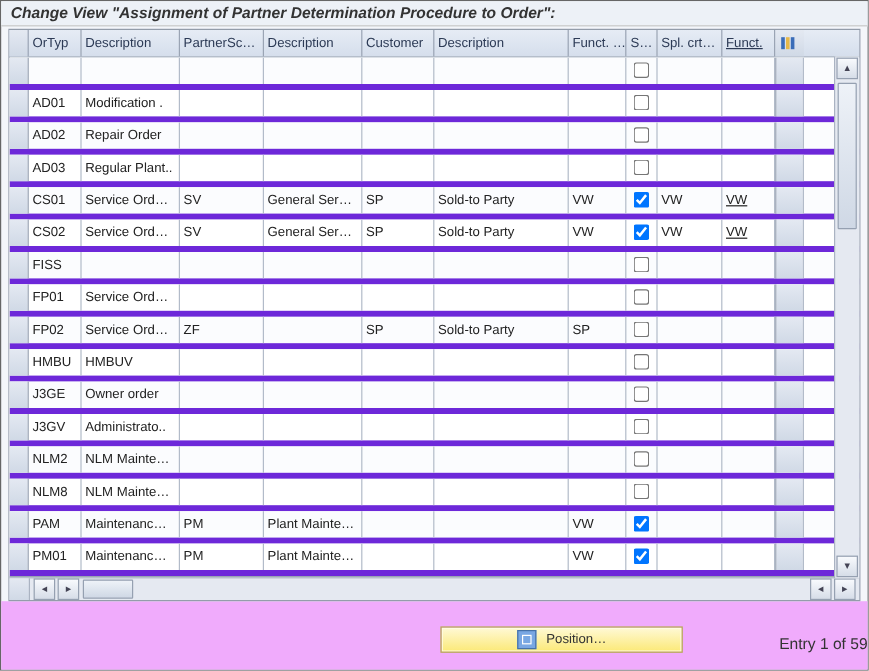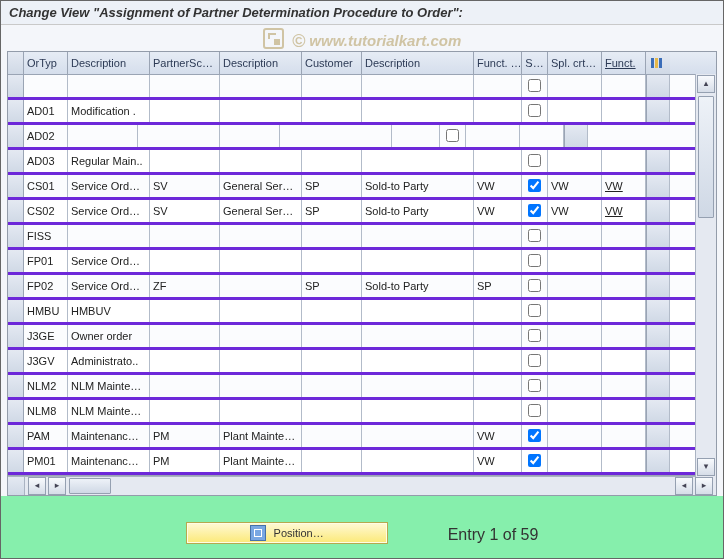--- a/index.html
+++ b/index.html
@@ -98,21 +98,21 @@
     border-right: none;
     display:flex;align-items:center;justify-content:center;
   }
   .grid-body {
     flex: 1 1 auto;
     overflow: hidden;
     background: #fff;
     border-bottom: 1px solid #9aa4b4;
   }
   .grid-row {
-    border-bottom: 3px solid #6d28d9;
+    border-bottom: 5px solid #6d28d9;
     background: #fff;
   }
   .grid-row:nth-child(odd){ background:#fbfcfe;}
   .cell { color:#222; }
   .cell input[type=checkbox]{ margin: auto; }
 
   
   .c-sel { width:16px; min-width:16px; }
   .c-ortyp { width:44px; }
   .c-desc1 { width:82px; }
@@ -153,69 +153,64 @@
   .hscroll .track-left { display:flex; align-items:center; margin-left:2px;}
   .hscroll .thumb-h {
     width:40px;height:14px;background:linear-gradient(#eef2f8,#cfd8e5);
     border:1px solid #95a0b1;border-radius:1px;margin:0 2px;
   }
   .hscroll .right{ margin-left:auto; display:flex; align-items:center; margin-right:2px;}
 
   
   .footer {
     height: 56px;
-    display:flex; align-items:flex-end; justify-content:center;
+    display:flex; align-items:flex-end; justify-content:flex-end;
     gap: 60px;
     padding-bottom: 14px;
-    background:#86efac;
+    background:#f0abfc;
     border-top: 0;
   }
   .position-btn {
     width: 200px; height: 20px;
     background: linear-gradient(#fff9d6,#fbe977);
     border:1px solid #b6a94e;
     display:flex; align-items:center; justify-content:center;
     gap:8px;
     font-size:11px; color:#333;
     box-shadow: inset 0 0 0 1px #fffde5;
     cursor:pointer;
   }
   .position-btn .icn{
     width:14px;height:14px; background:#79a7e3;border:1px solid #4571a8;
     position:relative;
   }
   .position-btn .icn::after{
     content:""; position:absolute; inset:3px; border:1px solid #fff;
   }
-  .entry-label { font-size:16px; color:#333; }
+  .entry-label { font-size:13px; color:#333;margin-left:20px; }
 
   .cfg-icon {
     width:14px;height:14px; display:inline-block; position:relative;
   }
   .cfg-icon span{
     position:absolute; width:3px;height:10px;top:2px;
   }
   .cfg-icon span:nth-child(1){left:0;background:#3b6db8;}
   .cfg-icon span:nth-child(2){left:4px;background:#e6b84a;}
   .cfg-icon span:nth-child(3){left:8px;background:#3b6db8;}
 </style>
 </head>
 <body>
 
 <div class="window">
 
   <div class="titlebar">
     <span>Change View "Assignment of Partner Determination Procedure to Order":</span>
   </div>
 
-  <div class="waterbar">
-    <span class="logo"></span>
-    <span class="copy">©</span>
-    <span>www.tutorialkart.com</span>
-  </div>
 
   <div class="table-wrap">
 
     <div class="grid-head">
       <div class="selcell c-sel"></div>
       <div class="hcell c-ortyp">OrTyp</div>
       <div class="hcell c-desc1">Description</div>
       <div class="hcell c-psc">PartnerSc…</div>
       <div class="hcell c-desc2">Description</div>
       <div class="hcell c-cust">Customer</div>
@@ -263,36 +258,37 @@
           <div class="cell c-chk">
             <input type="checkbox" style="">
           </div>
           <div class="cell c-spl"></div>
           <div class="cell c-funct2"></div>
           <div class="cell c-vbar"></div>
         </div>
         <div class="grid-row">
           <div class="selcell c-sel"></div>
           <div class="cell c-ortyp">AD02</div>
+          <div class="cell c-desc1">Repair Order</div>
           <div class="cell c-psc"></div>
           <div class="cell c-desc2"></div>
           <div class="cell c-cust"></div>
           <div class="cell c-desc3"></div>
           <div class="cell c-funct"></div>
           <div class="cell c-chk">
             <input type="checkbox" style="">
           </div>
           <div class="cell c-spl"></div>
           <div class="cell c-funct2"></div>
           <div class="cell c-vbar"></div>
         </div>
         <div class="grid-row">
           <div class="selcell c-sel"></div>
           <div class="cell c-ortyp">AD03</div>
-          <div class="cell c-desc1">Regular Main..</div>
+          <div class="cell c-desc1">Regular Plant..</div>
           <div class="cell c-psc"></div>
           <div class="cell c-desc2"></div>
           <div class="cell c-cust"></div>
           <div class="cell c-desc3"></div>
           <div class="cell c-funct"></div>
           <div class="cell c-chk">
             <input type="checkbox" style="">
           </div>
           <div class="cell c-spl"></div>
           <div class="cell c-funct2"></div>

